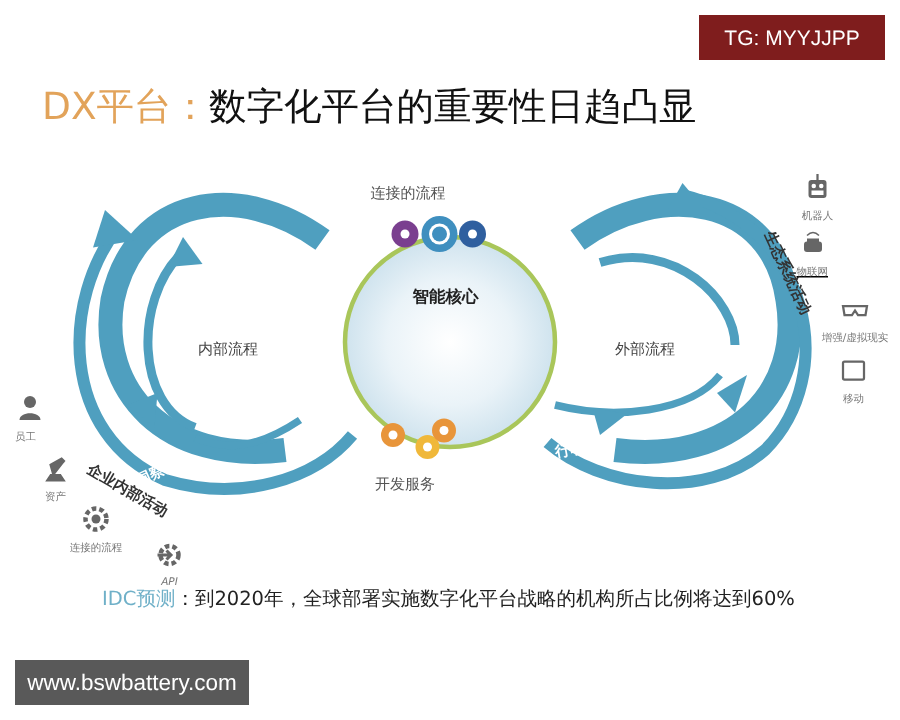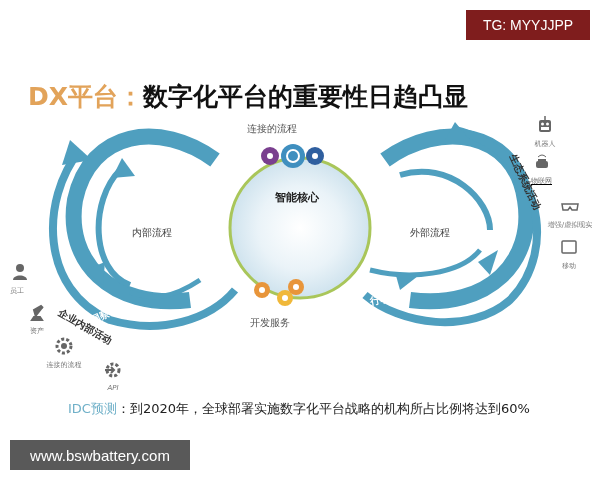--- a/index.html
+++ b/index.html
@@ -1,28 +1,28 @@
 <!DOCTYPE html>
 <html><head>
 <meta charset="utf-8">
 <style>
   html, body { margin:0; padding:0; }
   body { width:600px; height:480px; background:#ffffff; position:relative; overflow:hidden; font-family:"DejaVu Sans", sans-serif; }
   .abs { position:absolute; }
   .tg-badge { right:10px; top:10px; width:124px; height:30px; background:#7f1d1d; color:#fff; font-family:"Liberation Sans", sans-serif; font-size:14px; display:flex; align-items:center; justify-content:center; }
-  .title { left:28px; top:80px; font-size:25px; font-weight:bold; letter-spacing:0px; white-space:nowrap;text-align:center; }
+  .title { left:28px; top:54px; font-size:25px; font-weight:normal; letter-spacing:0px; white-space:nowrap;text-align:center; }
   .title .prefix { color:#e2a35a; }
   .title .main { color:#111; }
   svg.diagram { left:0; top:100px; }
   .lbl { font-size:10px; color:#555; white-space:nowrap; }
   .lbl-small { font-size:7px; color:#777; white-space:nowrap; }
   .core { left:222px; top:190px; width:150px; text-align:center; font-size:11px; font-weight:bold; color:#222; line-height:16px; }
-  .footnote { left:68px; top:400px; font-size:13px; color:#222; white-space:nowrap; }
+  .footnote { left:68px; top:390px; font-size:13px; color:#222; white-space:nowrap; }
   .footnote .pre { color:#6fb0c8; }
-  .url-badge { left:10px; top:440px; width:180px; height:30px; background:#595959; color:#fff; font-family:"Liberation Sans", sans-serif; font-size:15px; display:flex; align-items:center; justify-content:center; }
+  .url-badge { left:10px; top:440px; width:156px; height:30px; background:#595959; color:#fff; font-family:"Liberation Sans", sans-serif; font-size:15px; display:flex; align-items:center; justify-content:center; }
   .icon { width:20px; height:20px; }
 </style>
 </head>
 <body>
 
 <div class="abs tg-badge">TG: MYYJJPP</div>
 
 <div class="abs title">
   <span class="prefix">DX平台：</span><span class="main">数字化平台的重要性日趋凸显</span>
 </div>

